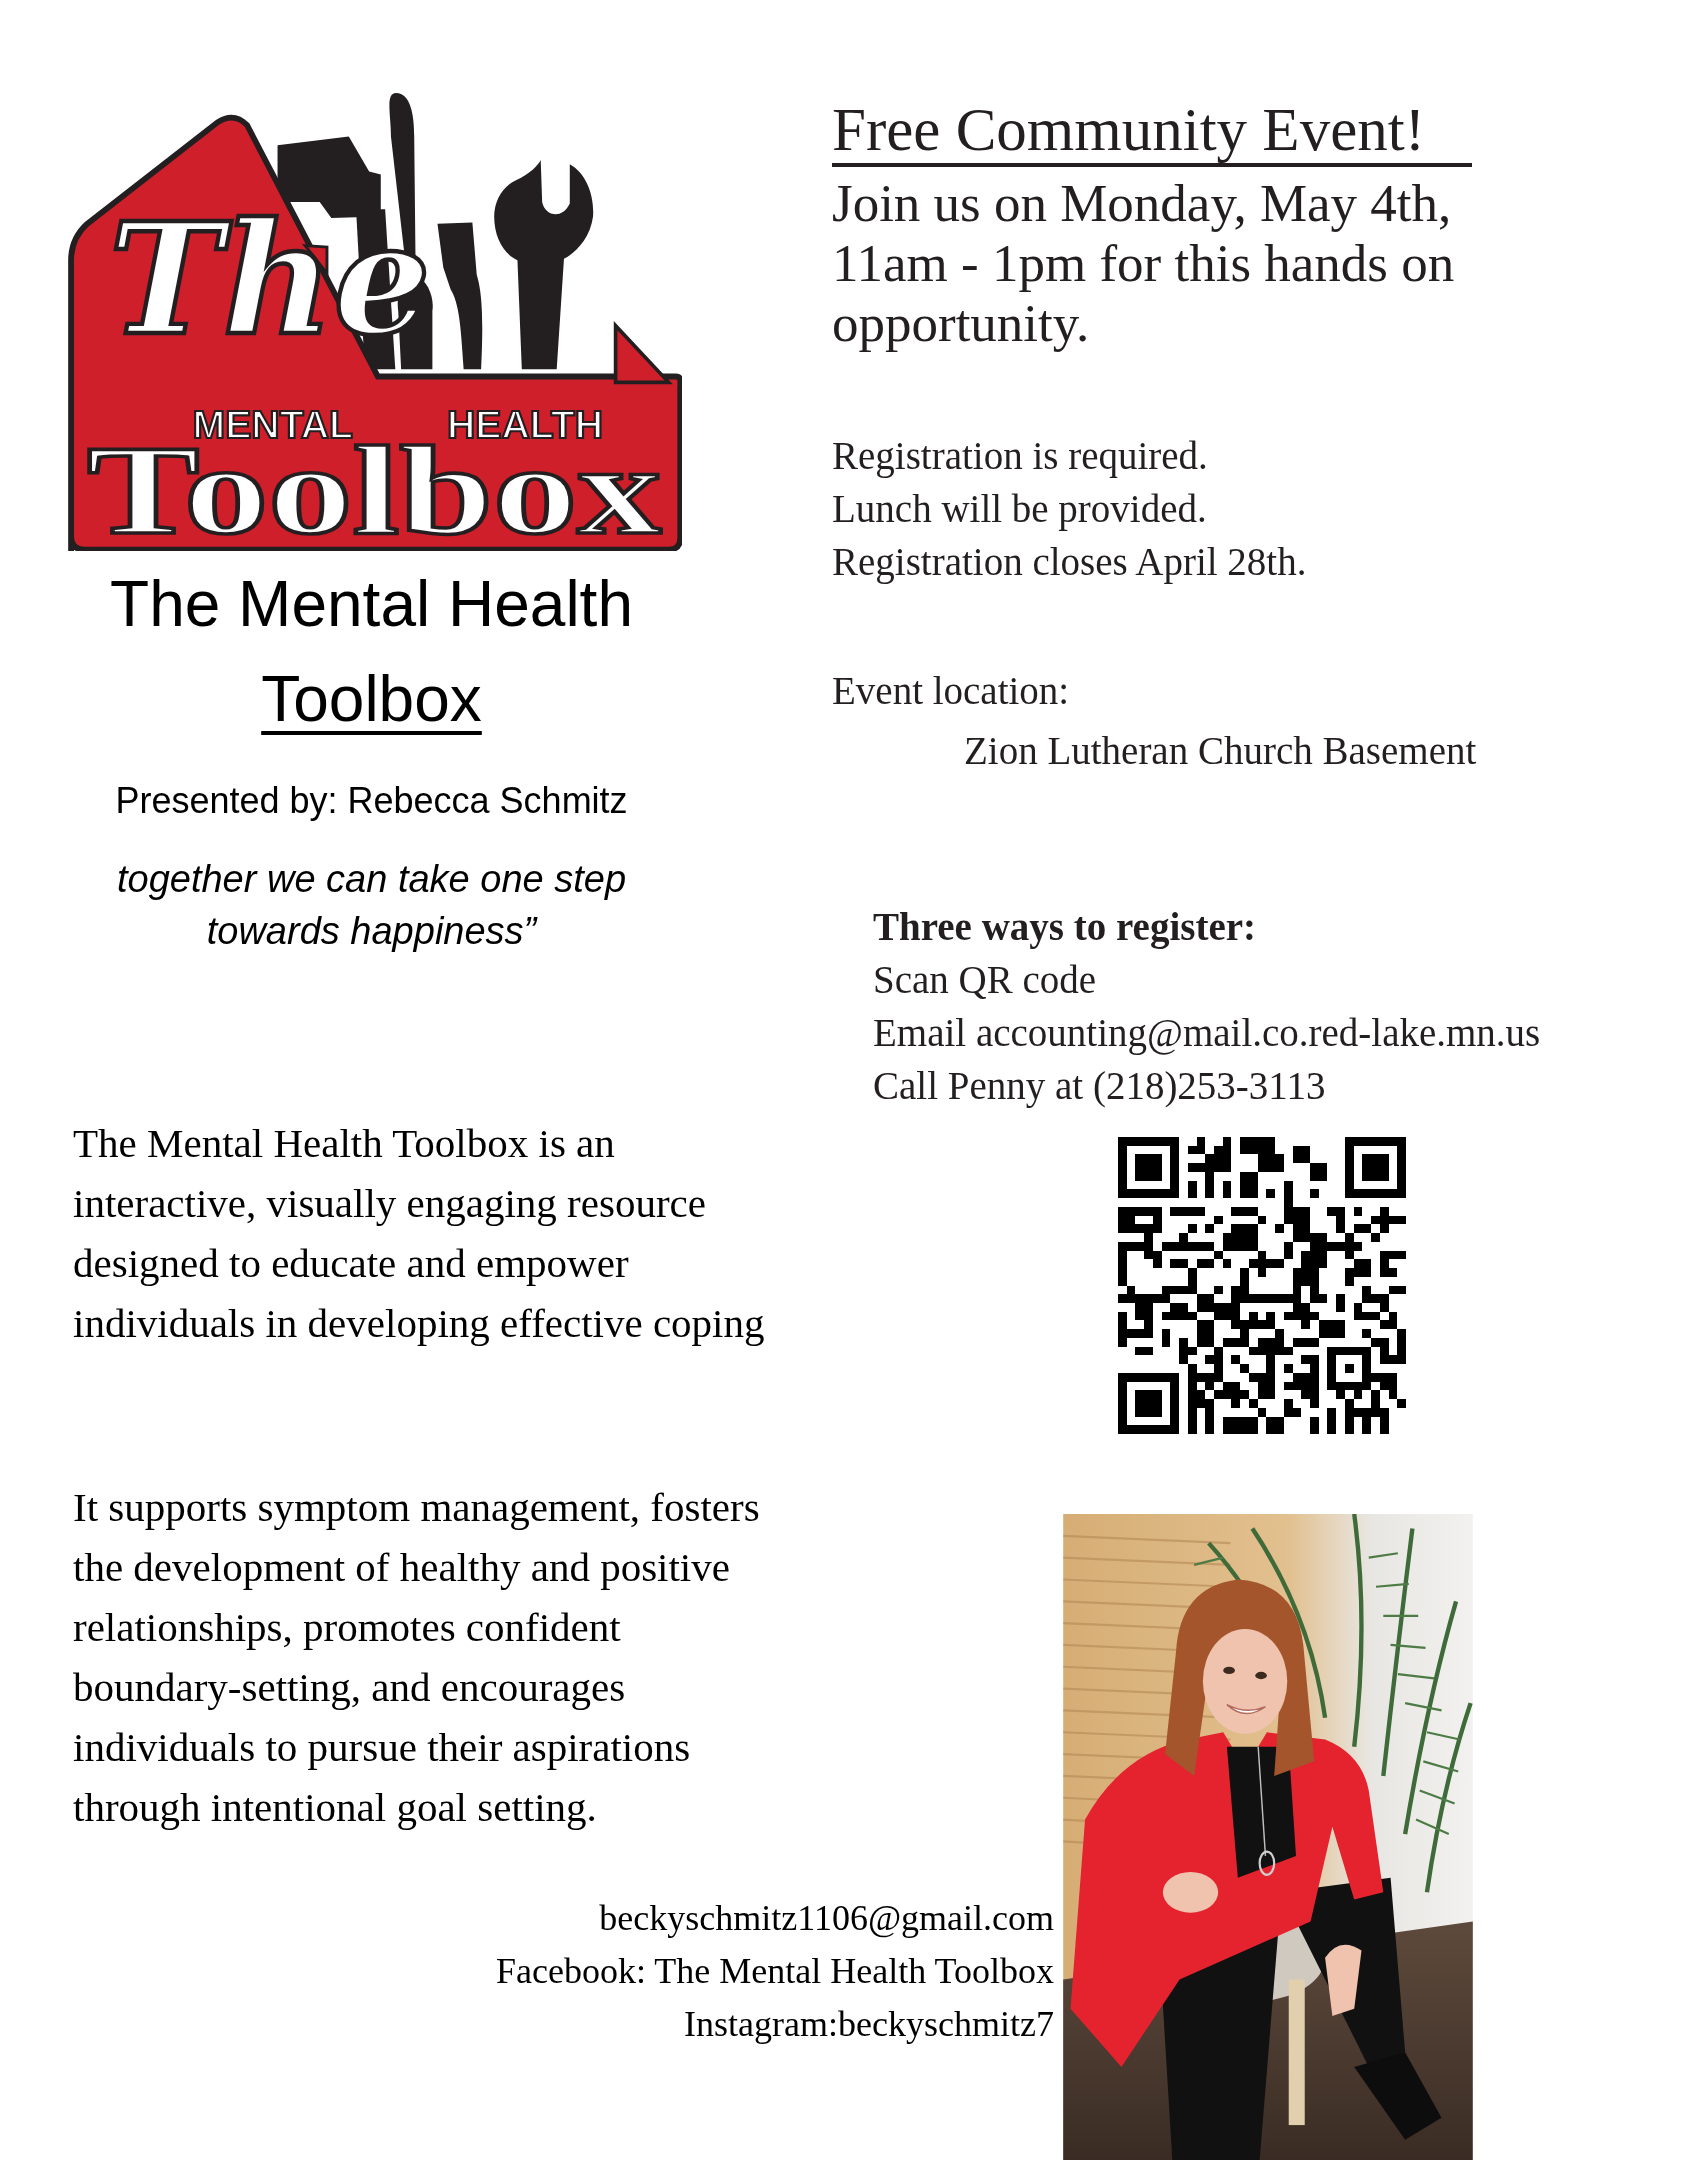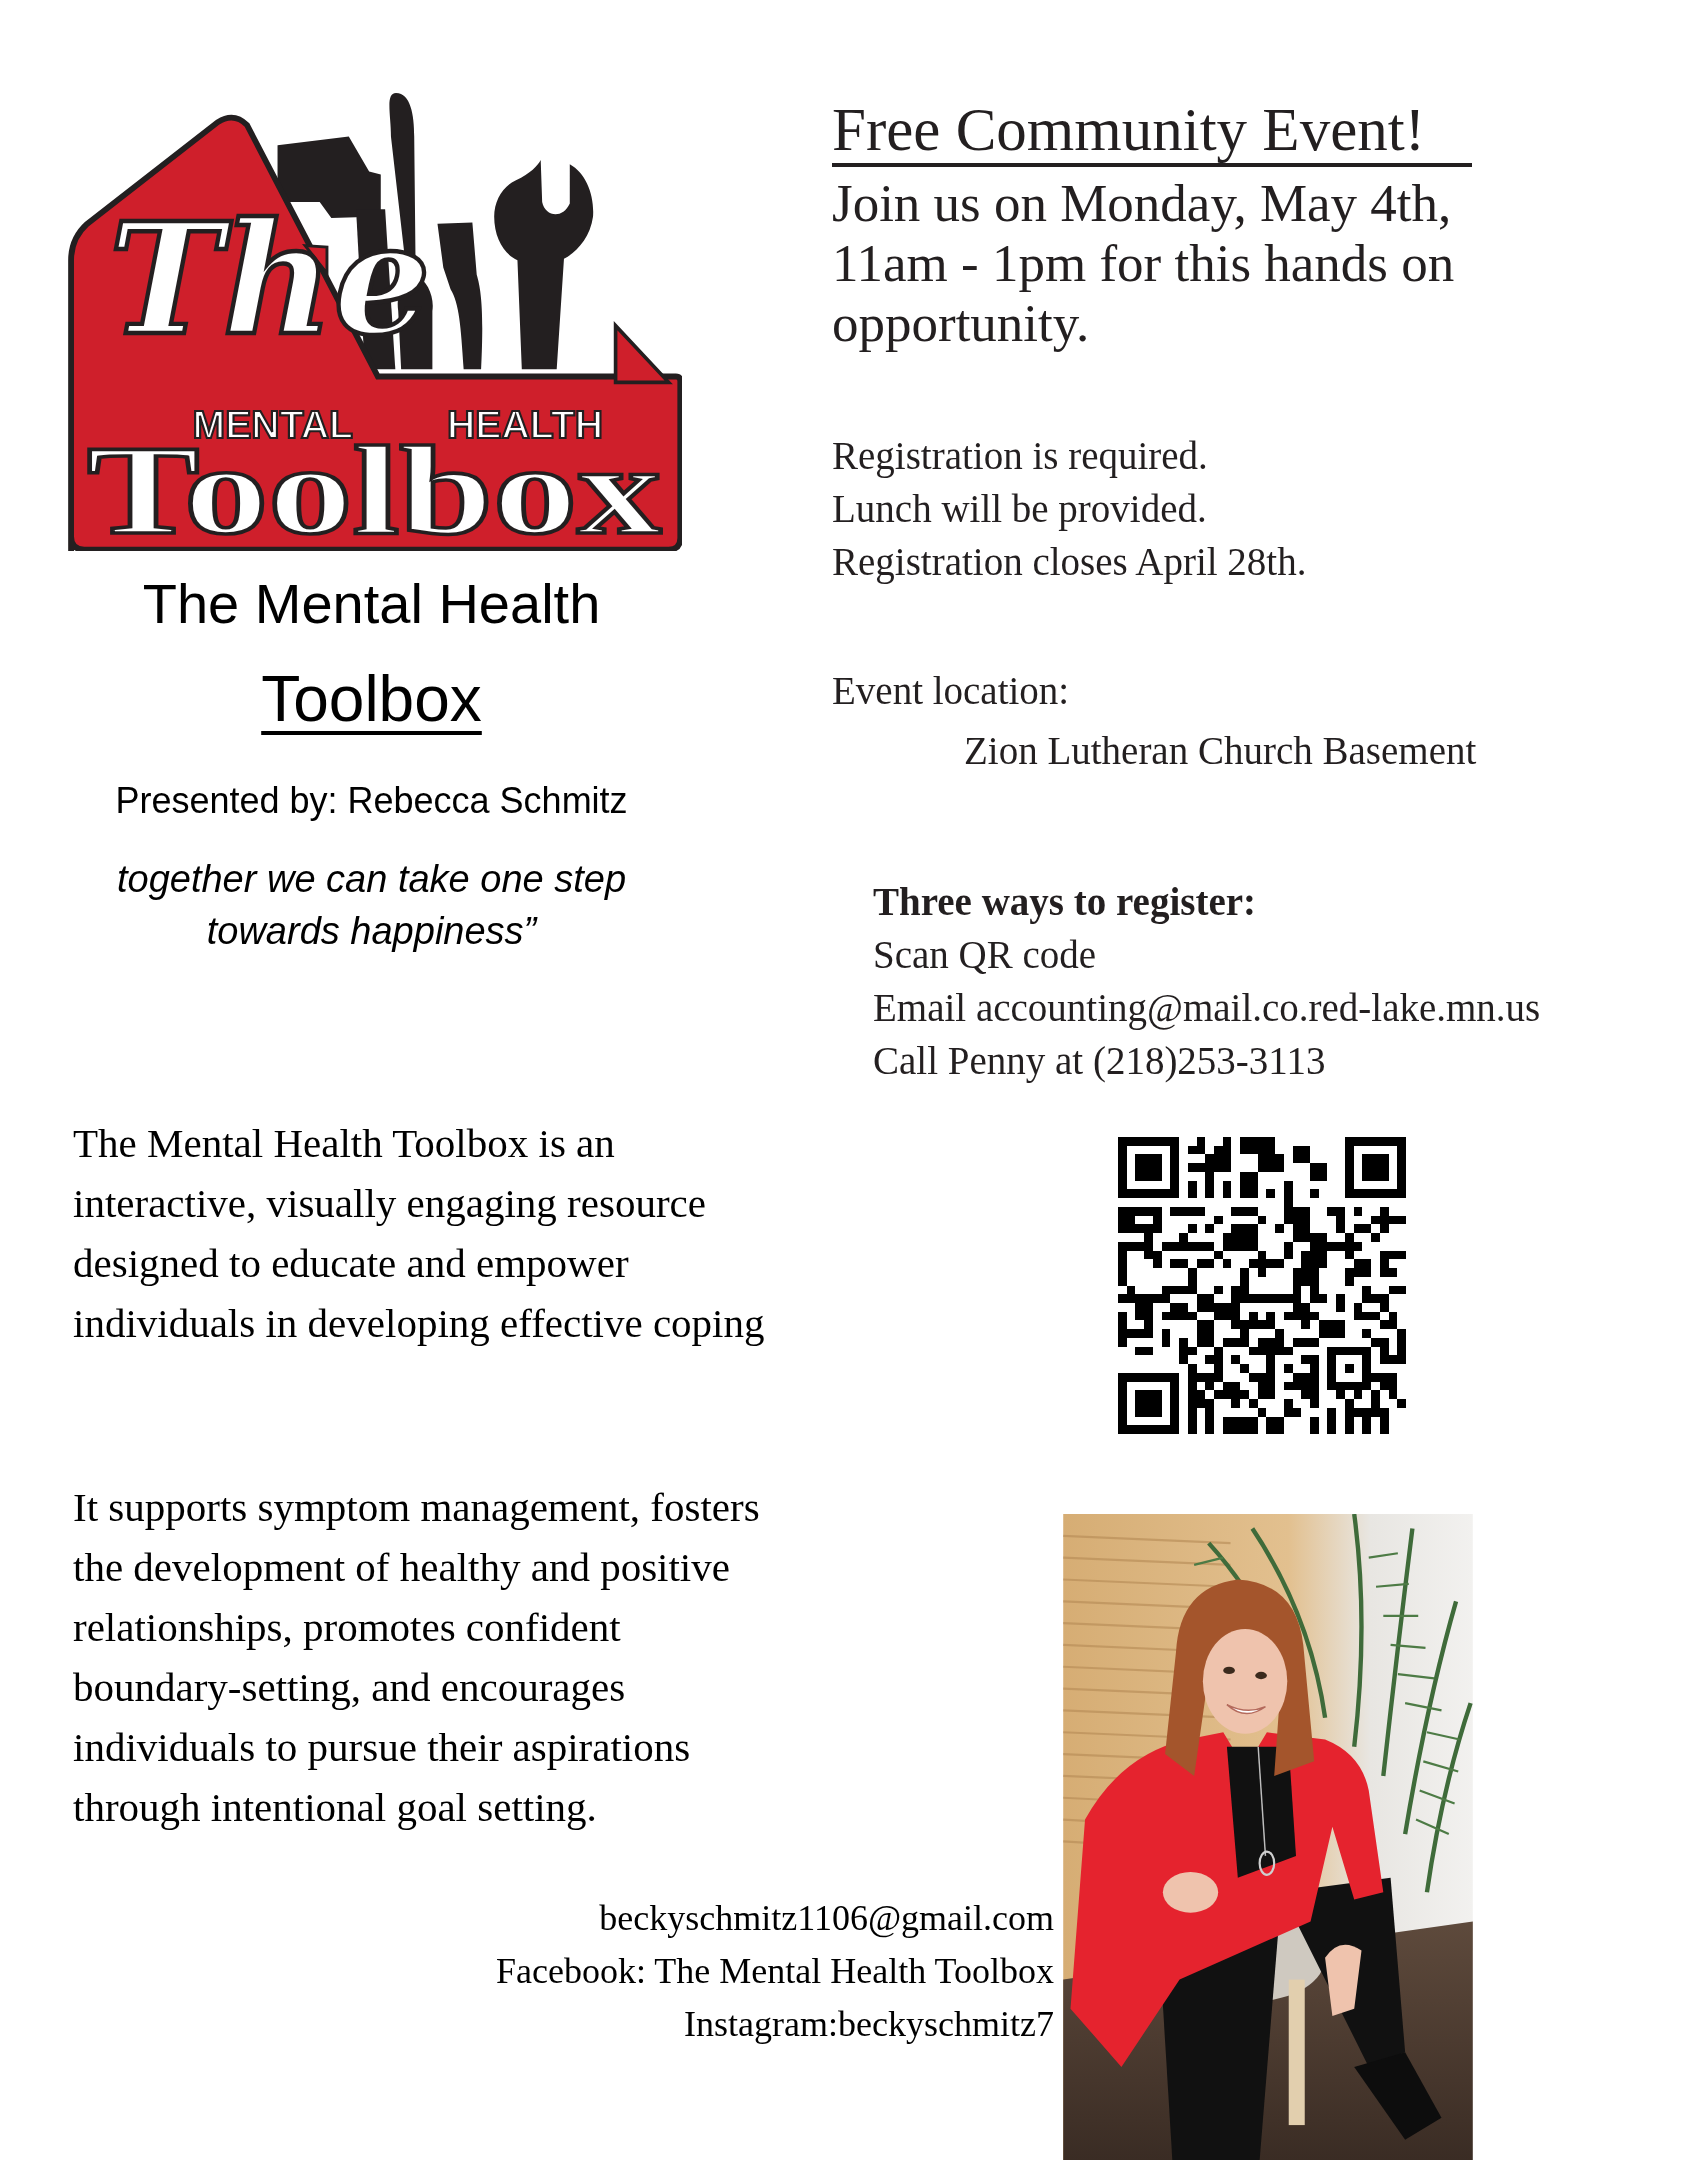--- a/index.html
+++ b/index.html
@@ -6,21 +6,21 @@
   body { width: 1687px; height: 2183px; position: relative; overflow: hidden; color: #231f20; }
   .abs { position: absolute; }
   .serif { font-family: "Liberation Serif", "DejaVu Serif", serif; }
   .sans { font-family: "Liberation Sans", "DejaVu Sans", sans-serif; }
 
   
   #logo { left: 65px; top: 93px; width: 617px; height: 458px; }
 
   
   .left-heading { left: 44px; width: 655px; text-align: center; color: #000; }
-  #title-line1 { top: 564px; font-size: 56px; line-height: 80px; }
+  #title-line1 { top: 564px; font-size: 64px; line-height: 80px; }
   #title-line2 { top: 659px; font-size: 64px; line-height: 80px; }
   #title-line2 span { text-decoration: underline; text-decoration-thickness: 4.4px; text-underline-offset: 10.2px; }
   #presented { top: 777px; font-size: 36px; line-height: 48px; }
   #quote { top: 853px; font-size: 38px; line-height: 52px; font-style: italic; }
   #quote div { display: block; }
 
   
   .body-para { left: 73px; width: 771px; font-size: 41px; line-height: 60px; color: #000; }
   #para1 { top: 1113px; }
   #para2 { top: 1477px; }
@@ -31,21 +31,21 @@
   #contact div { white-space: nowrap; }
 
   
   #event-title { left: 832px; top: 93px; font-size: 61px; line-height: 73px; white-space: nowrap; }
   #event-title-underline { left: 832px; top: 163px; width: 640px; height: 3.6px; background: #231f20; }
   #intro { left: 832px; top: 173px; font-size: 53px; line-height: 60px; }
   #intro div, #reg div, #loc div, #ways div { white-space: nowrap; }
   #reg { left: 832px; top: 429px; font-size: 39px; line-height: 53px; }
   #loc-label { left: 832px; top: 664px; font-size: 39px; line-height: 53px; }
   #loc { left: 964px; top: 724px; font-size: 39px; line-height: 53px; }
-  #ways { left: 873px; top: 875px; font-size: 39px; line-height: 53px; }
+  #ways { left: 873px; top: 900px; font-size: 39px; line-height: 53px; }
   #ways .bold { font-weight: bold; }
 
   
   #qr { left: 1118px; top: 1137px; width: 288px; height: 297px; }
 
   
   #photo { left: 1063px; top: 1514px; width: 410px; height: 646px; overflow: hidden; }
 </style>
 </head>
 <body>

